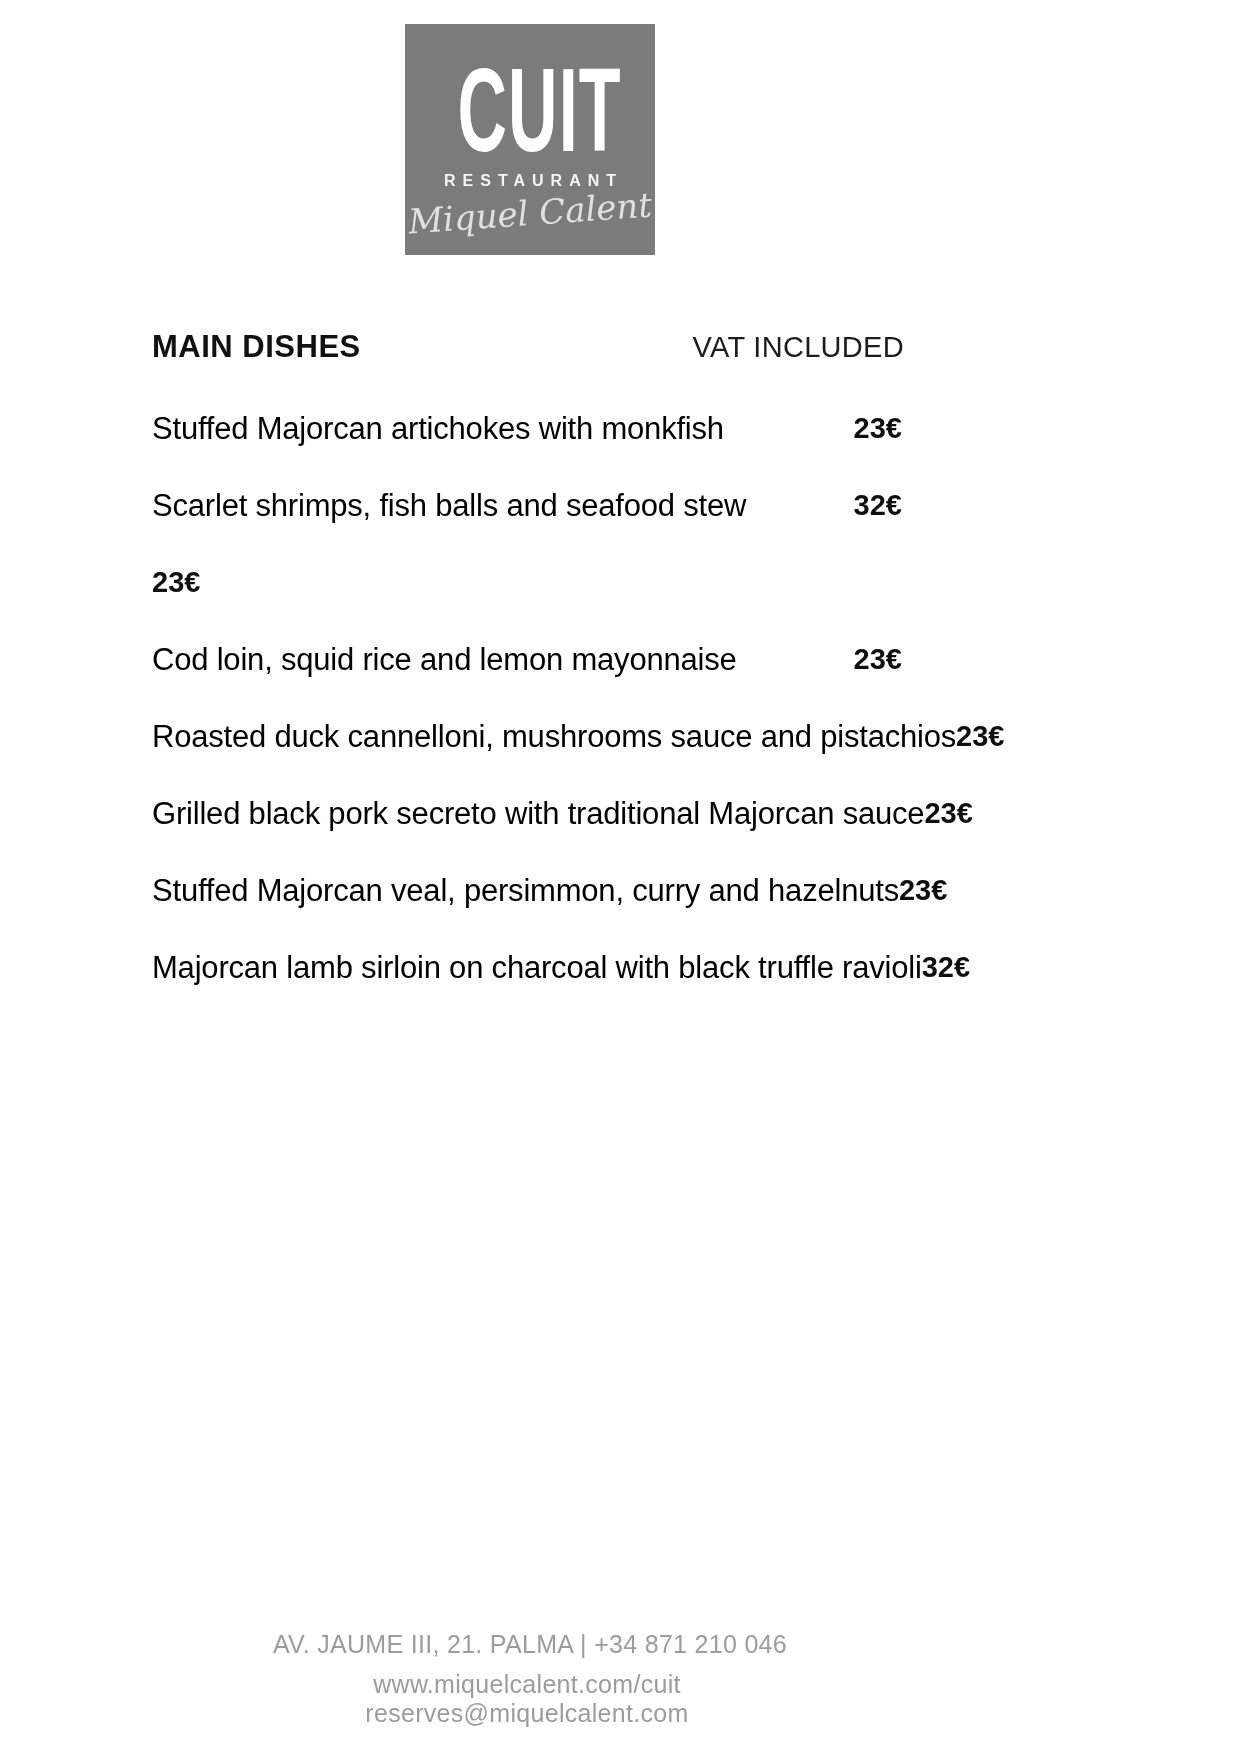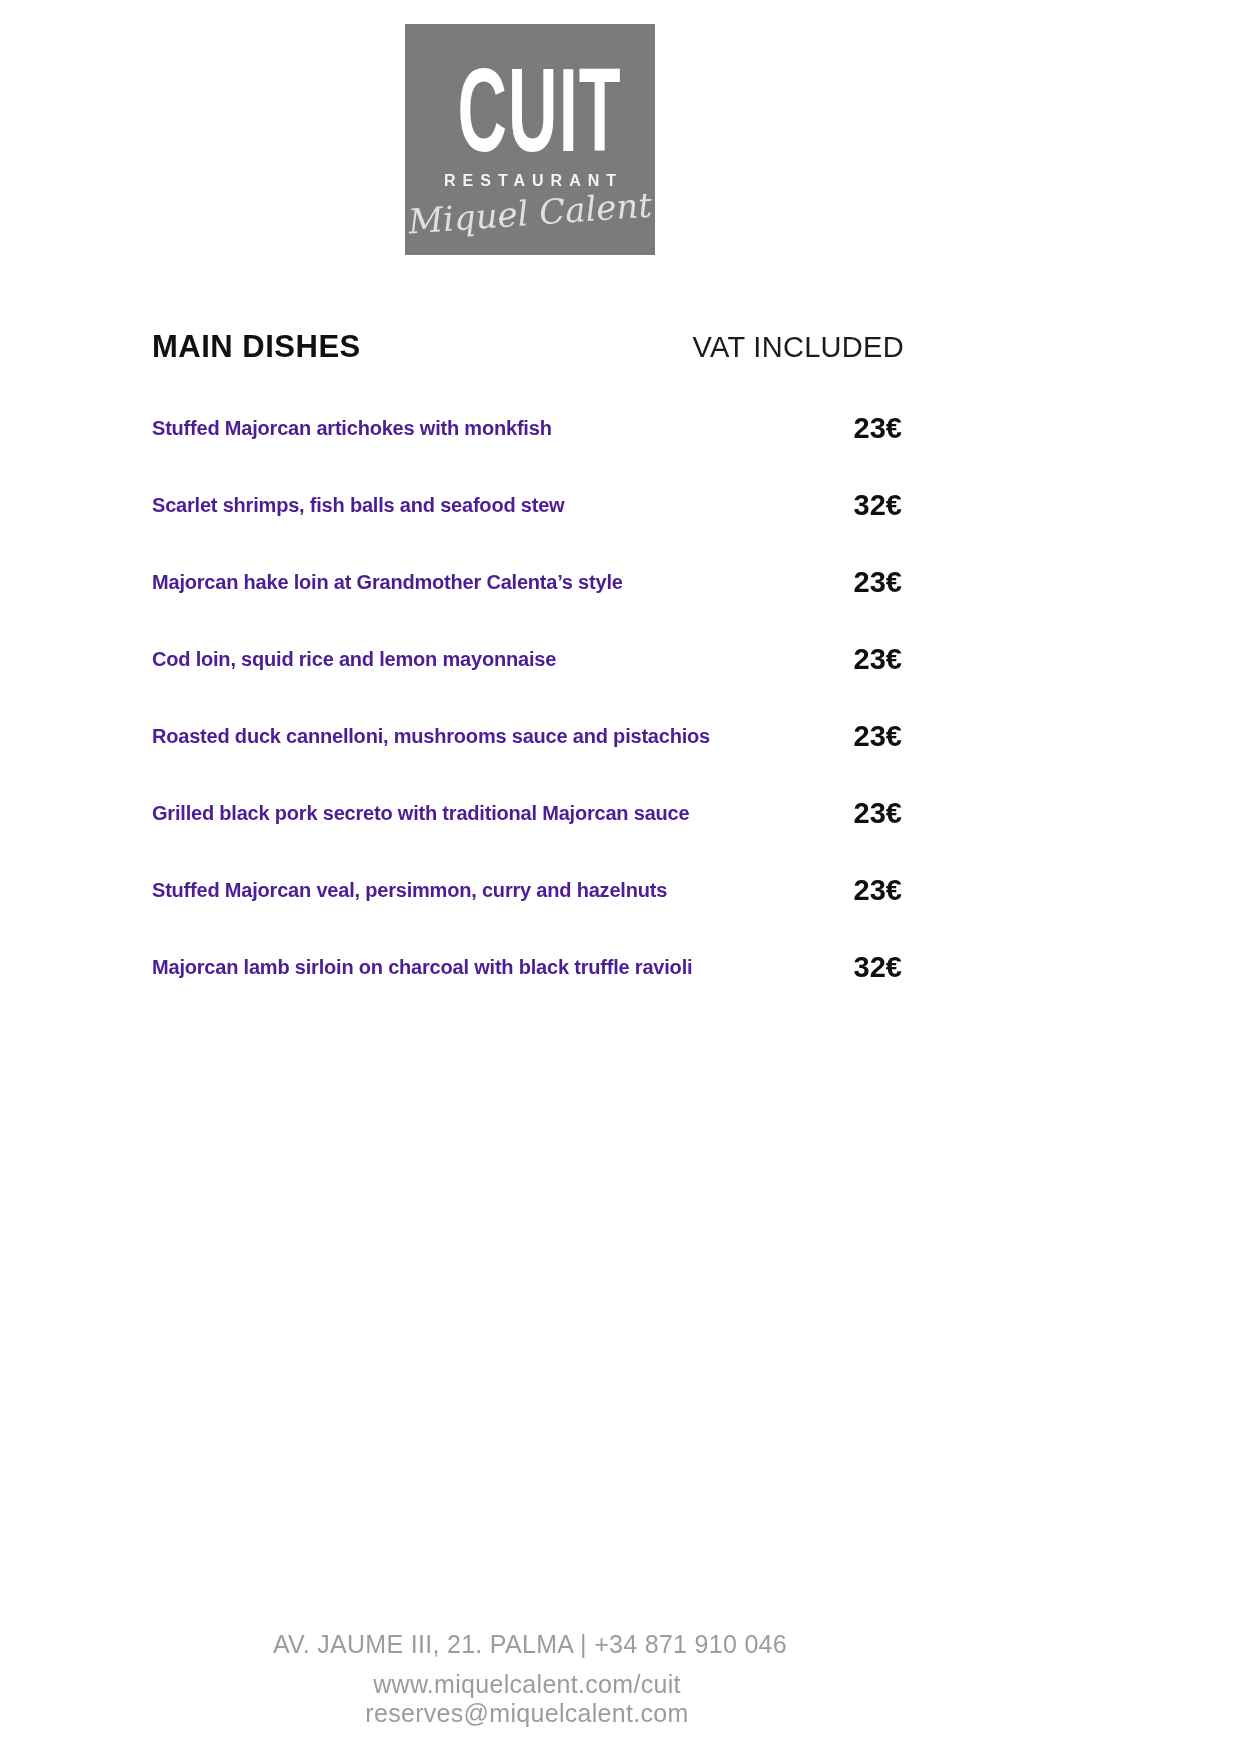--- a/index.html
+++ b/index.html
@@ -96,23 +96,23 @@
     left: 152px;
     right: 158px;
   }
   .dish-row {
     height: 77px;
     display: flex;
     justify-content: space-between;
     align-items: center;
   }
   .dish-name {
-    font-size: 20px;
-    font-weight: 700;
-    color: #4c1d95;
+    font-size: 31px;
+    font-weight: 400;
+    color: #000000;
     letter-spacing: -0.2px;
     white-space: nowrap;
   }
   .dish-price {
     font-size: 29px;
     font-weight: 700;
     color: #0f0f0f;
     white-space: nowrap;
   }
 
@@ -160,21 +160,20 @@
   <div class="dish-list">
     <div class="dish-row">
       <span class="dish-name">Stuffed Majorcan artichokes with monkfish</span>
       <span class="dish-price">23€</span>
     </div>
     <div class="dish-row">
       <span class="dish-name">Scarlet shrimps, fish balls and seafood stew</span>
       <span class="dish-price">32€</span>
     </div>
     <div class="dish-row">
-      <span class="dish-name">Majorcan hake loin at Grandmother Calenta’s style</span>
       <span class="dish-price">23€</span>
     </div>
     <div class="dish-row">
       <span class="dish-name">Cod loin, squid rice and lemon mayonnaise</span>
       <span class="dish-price">23€</span>
     </div>
     <div class="dish-row">
       <span class="dish-name">Roasted duck cannelloni, mushrooms sauce and pistachios</span>
       <span class="dish-price">23€</span>
     </div>
@@ -185,19 +184,19 @@
     <div class="dish-row">
       <span class="dish-name">Stuffed Majorcan veal, persimmon, curry and hazelnuts</span>
       <span class="dish-price">23€</span>
     </div>
     <div class="dish-row">
       <span class="dish-name">Majorcan lamb sirloin on charcoal with black truffle ravioli</span>
       <span class="dish-price">32€</span>
     </div>
   </div>
 
-  <div class="footer-address">AV. JAUME III, 21. PALMA | +34 871 910 046</div>
+  <div class="footer-address">AV. JAUME III, 21. PALMA | +34 871 210 046</div>
   <div class="footer-row">
     <span>www.miquelcalent.com/cuit</span>
     <span>reserves@miquelcalent.com</span>
   </div>
 
 </div>
 
 </body></html>

